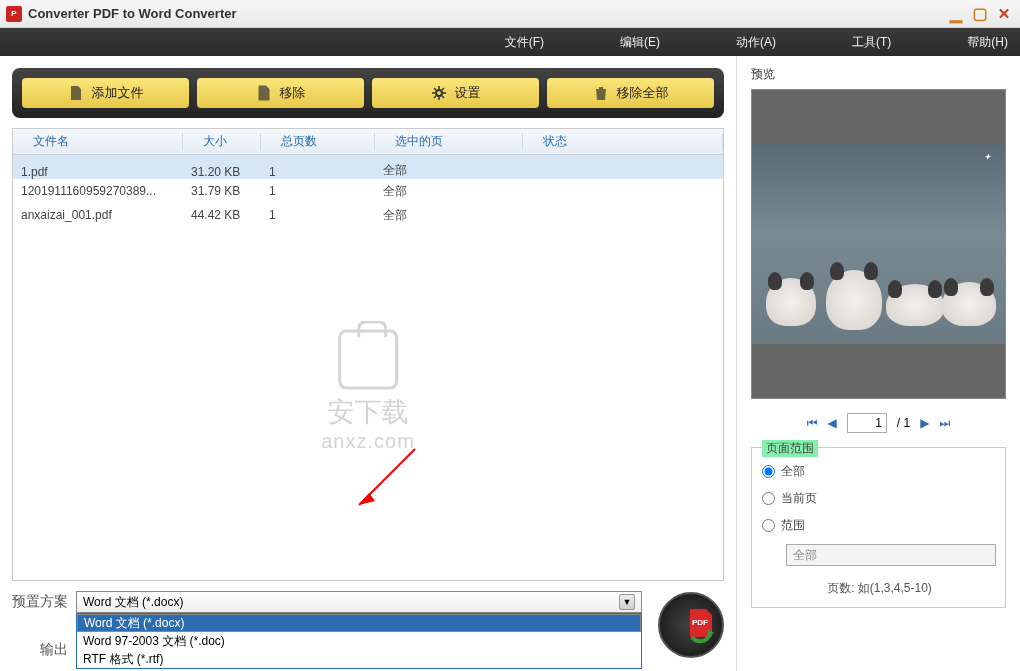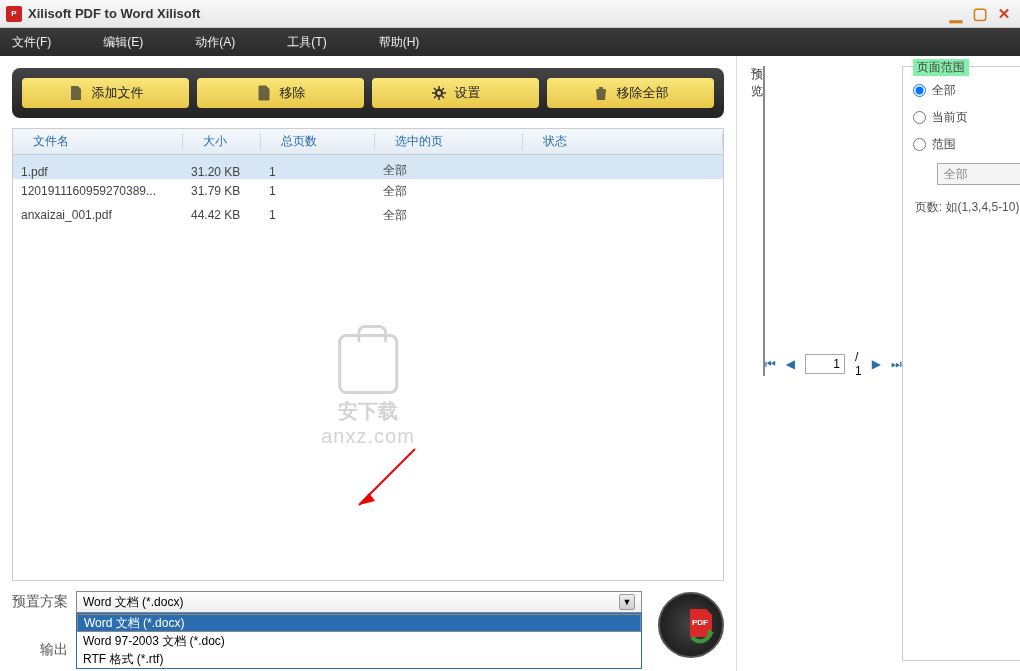--- a/index.html
+++ b/index.html
@@ -4,85 +4,85 @@
 <style>
 * { box-sizing: border-box; margin: 0; padding: 0; font-family: "Microsoft YaHei", Arial, sans-serif; }
 body { background: #fff; width: 1020px; height: 671px; overflow: hidden; position: relative; }
 
 .titlebar { height: 28px; background: linear-gradient(#f8f8f8,#e8e8e8); border-bottom: 1px solid #ccc; display: flex; align-items: center; padding: 0 6px; }
 .titlebar .logo { width: 16px; height: 16px; background: #c22; border-radius: 2px; margin-right: 6px; display: flex; align-items: center; justify-content: center; color: #fff; font-size: 8px; font-weight: bold; }
 .titlebar .title { font-weight: bold; font-size: 13px; color: #333; flex: 1; }
 .winbtns { display: flex; gap: 4px; }
 .winbtn { width: 20px; height: 18px; display: flex; align-items: center; justify-content: center; color: #d08020; font-weight: bold; cursor: pointer; }
 
-.menubar { height: 28px; background: linear-gradient(#3a3a3a,#2a2a2a); display: flex; align-items: center; padding: 0 12px; gap: 52px; }
+.menubar { height: 28px; background: linear-gradient(#3a3a3a,#2a2a2a); display: flex; align-items: center; padding: 0 12px; gap: 76px; justify-content: flex-end; }
 .menubar .item { color: #eee; font-size: 12px; cursor: pointer; }
 
 .body { display: flex; height: calc(100% - 56px); }
 .left { flex: 1; padding: 12px; display: flex; flex-direction: column; }
 .toolbar { background: linear-gradient(#444,#222); border-radius: 8px; padding: 10px; display: flex; gap: 8px; }
 .tbtn { flex: 1; height: 30px; background: linear-gradient(#fae67a,#e8c84a); border: none; border-radius: 4px; display: flex; align-items: center; justify-content: center; gap: 8px; font-size: 13px; color: #222; cursor: pointer; font-weight: 500; }
 .tbtn .icon { width: 16px; height: 16px; color: #333; }
 
 .table { margin-top: 10px; border: 1px solid #ccc; flex: 1; position: relative; overflow: hidden; }
 .thead { display: flex; background: linear-gradient(#f4f8fc,#e4ecf4); border-bottom: 1px solid #c4d0dc; height: 26px; align-items: center; }
 .th { color: #2a6db0; font-size: 12px; padding: 0 20px; border-right: 1px solid #d0d8e0; }
 .col0 { width: 170px; } .col1 { width: 78px; } .col2 { width: 114px; } .col3 { width: 148px; } .col4 { flex: 1; }
 .trow { display: flex; height: 24px; align-items: center; font-size: 12px; color: #444; }
 .trow .td { padding: 0 8px; overflow: hidden; text-overflow: ellipsis; white-space: nowrap; }
 .trow.sel { background: #d6e6f4; align-items: flex-end; }
 
 .watermark { position: absolute; left: 50%; top: 58%; transform: translate(-50%,-50%); color: #d4d4d4; text-align: center; pointer-events: none; }
 .watermark .bag { width: 60px; height: 60px; margin: 0 auto 4px; border: 3px solid #d4d4d4; border-radius: 8px; position: relative; }
 .watermark .bag::before { content: ""; position: absolute; top: -12px; left: 16px; width: 24px; height: 14px; border: 3px solid #d4d4d4; border-bottom: none; border-radius: 8px 8px 0 0; }
-.watermark .cn { font-size: 20px; font-weight: bold; }
+.watermark .cn { font-size: 27px; font-weight: normal; }
 .watermark .en { font-size: 20px; letter-spacing: 1px; }
 
 .arrow { position: absolute; left: 370px; top: 480px; pointer-events: none; }
 
 .bottom { margin-top: 10px; display: flex; align-items: center; gap: 8px; position: relative; }
 .blabel { width: 56px; font-size: 14px; color: #555; text-align: right; }
 .bselect { flex: 1; position: relative; }
 .bselect .sel { height: 22px; border: 1px solid #888; background: linear-gradient(#fff,#eee); display: flex; align-items: center; padding: 0 6px; font-size: 12px; cursor: pointer; }
 .bselect .sel .chev { margin-left: auto; width: 16px; height: 16px; background: linear-gradient(#eee,#ccc); border: 1px solid #999; border-radius: 2px; display: flex; align-items: center; justify-content: center; font-size: 9px; }
 .dropdown { position: absolute; left: 0; right: 0; top: 22px; border: 1px solid #2a6db0; background: #fff; z-index: 10; }
 .dropdown .opt { height: 18px; font-size: 12px; padding: 0 6px; display: flex; align-items: center; cursor: pointer; }
 .dropdown .opt.sel { background: #2a6db0; color: #fff; }
 
 .convert-btn { width: 66px; height: 66px; border-radius: 50%; background: radial-gradient(#444,#111); border: 2px solid #555; display: flex; align-items: center; justify-content: flex-end; cursor: pointer; margin-left: 8px; position: relative; }
 .convert-btn svg { width: 44px; height: 44px; }
 
-.right { width: 284px; border-left: 1px solid #ddd; padding: 10px 14px; display: flex; flex-direction: row; }
+.right { width: 284px; border-left: 1px solid #ddd; padding: 10px 14px; display: flex; flex-direction: column; }
 .rtitle { font-size: 12px; color: #333; margin-bottom: 6px; }
 .preview { height: 310px; background: #666; border: 1px solid #888; display: flex; align-items: center; justify-content: center; overflow: hidden; }
 .preview-img { width: 100%; height: 200px; background: linear-gradient(180deg,#5a6a72 0%,#7a8a92 45%,#6a7a82 100%); position: relative; }
 .puppy { position: absolute; bottom: 18px; background: radial-gradient(#f4f0ec,#d4d0cc); border-radius: 50% 50% 40% 40%; }
 .p1 { left: 14px; width: 50px; height: 48px; }
 .p2 { left: 74px; width: 56px; height: 60px; bottom: 14px; }
 .p3 { left: 134px; width: 58px; height: 42px; }
 .p4 { left: 190px; width: 54px; height: 44px; }
 .ear { position: absolute; width: 14px; height: 18px; background: #3a3a3a; border-radius: 50% 50% 40% 40%; }
 
 .pager { display: flex; align-items: center; justify-content: center; gap: 10px; margin: 14px 0; font-size: 12px; }
 .pager .nav { color: #2a6db0; cursor: pointer; font-size: 12px; }
 .pager input { width: 40px; height: 20px; border: 1px solid #aaa; text-align: right; padding: 0 4px; font-size: 12px; }
 
 .fieldset { border: 1px solid #ccc; padding: 8px 10px 10px; font-size: 12px; color: #444; }
 .fieldset .legend { position: relative; top: -16px; background: #86efac; padding: 0 4px; display: inline-block; }
 .radio-row { display: flex; align-items: center; gap: 6px; margin: 2px 0 10px; }
 .radio-row input { cursor: pointer; }
 .range-input { width: 210px; height: 22px; border: 1px solid #aaa; background: #f4f4f4; padding: 0 6px; margin-left: 24px; color: #888; font-size: 12px; display: flex; align-items: center; }
-.hint { margin: 14px 0 0 2px; font-size: 12px; color: #555; }
+.hint { margin: 14px 0 0 2px; font-size: 12px; color: #555; text-align: center; }
 </style>
 </head>
 <body>
 
 <div class="titlebar">
   <div class="logo">P</div>
-  <div class="title">Xilisoft PDF to Word Xilisoft</div>
+  <div class="title">Converter PDF to Word Converter</div>
   <div class="winbtns">
     <div class="winbtn">▁</div>
     <div class="winbtn">▢</div>
     <div class="winbtn" style="color:#d04020;font-size:15px">✕</div>
   </div>
 </div>
 
 <div class="menubar">
   <div class="item">文件(F)</div>
   <div class="item">编辑(E)</div>

